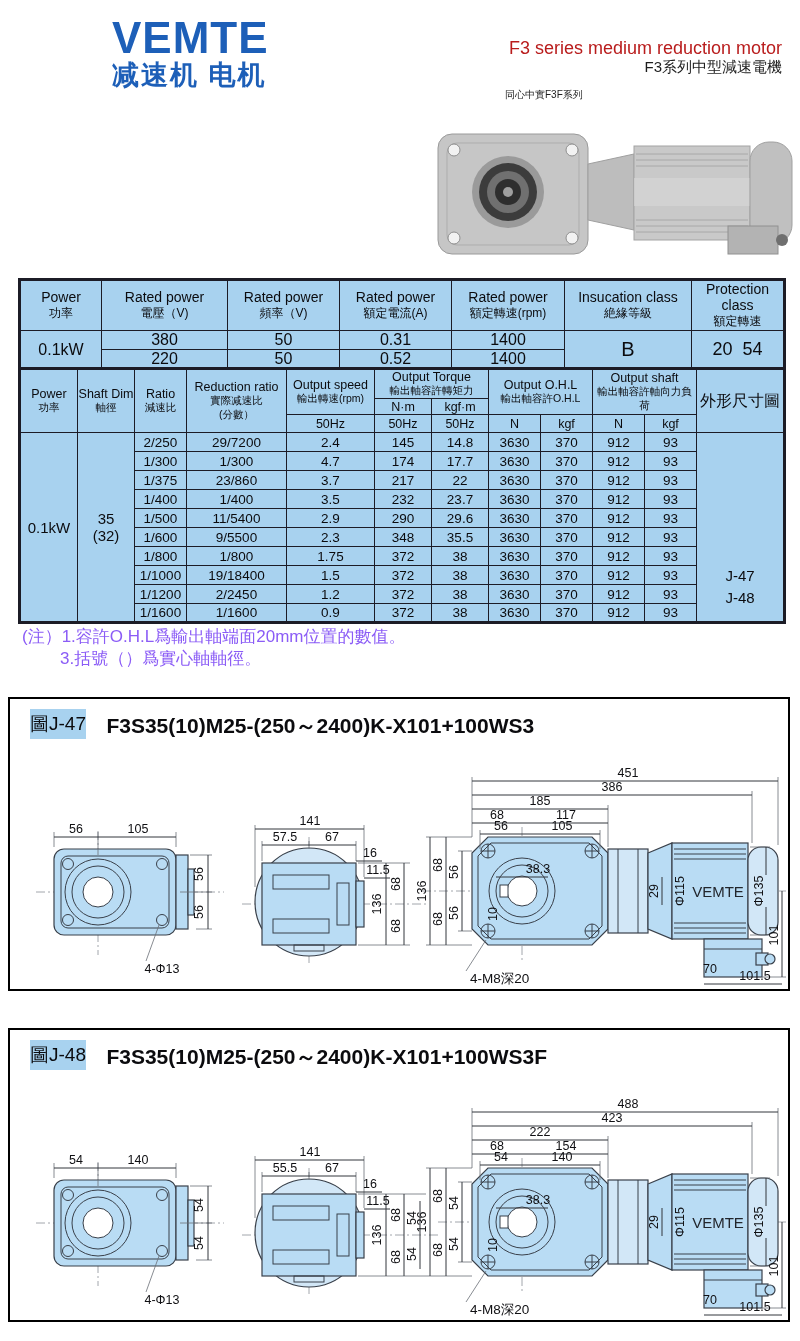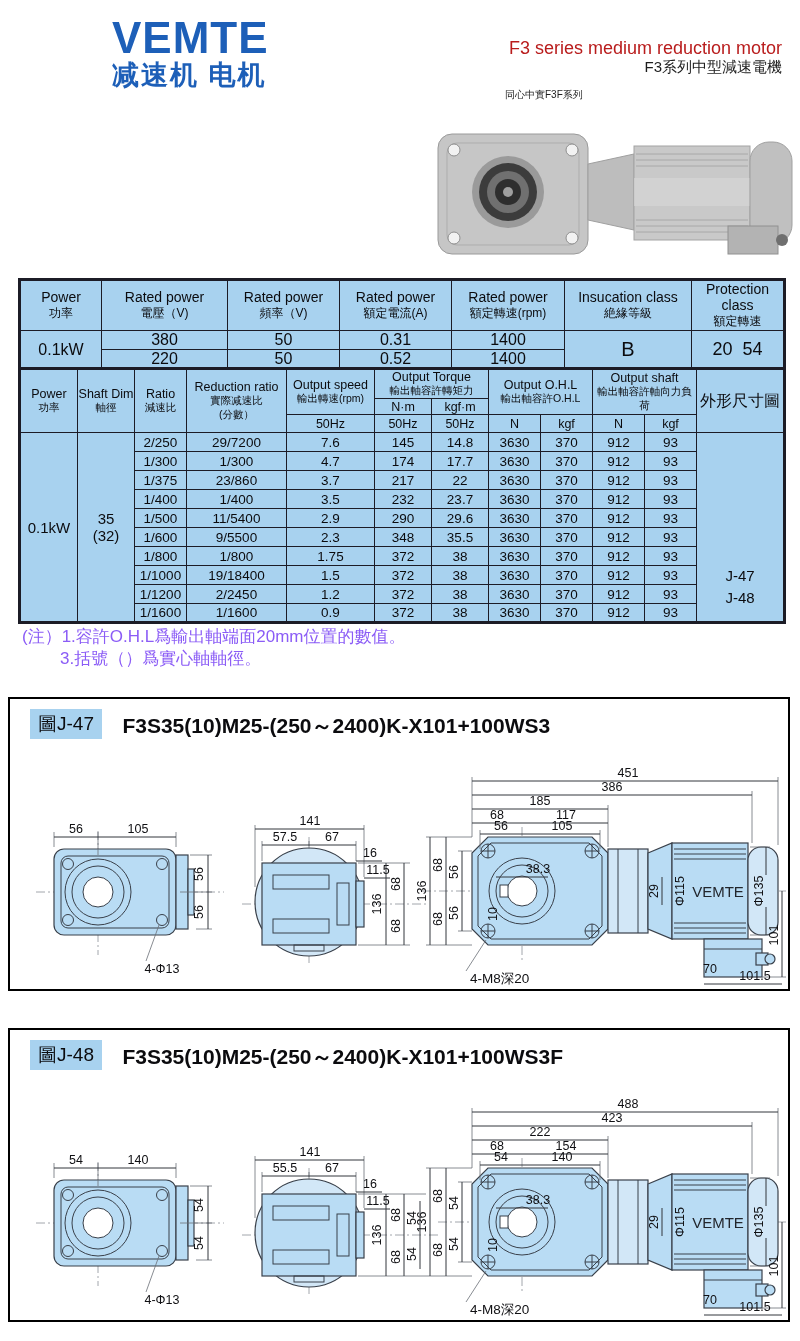--- a/index.html
+++ b/index.html
@@ -27,21 +27,21 @@
   td.figcell{position:relative;}
   td.figcell .fg{position:absolute;left:0;right:0;font-size:15px;}
   td.figcell .f1{top:118px;margin-top:16px;}
   td.figcell .f2{top:156px;}
   .pre{white-space:pre;}
   
   .notes{font-size:17px;line-height:22px;color:#8b5cf6;}
   .notes .ind{padding-left:38px;}
   
   .figbox{border:2px solid #000;background:#fff;}
-  .figlabel{background:#a8d2ef;font-size:19px;padding:2px 8px;display:inline-block;}
+  .figlabel{background:#a8d2ef;font-size:19px;padding:2px 0;display:inline-block;}
   .figtitle{font-size:21px;font-weight:bold;display:inline-block;margin-left:16px;vertical-align:middle;}
   
   svg .part{fill:#b9dcf4;stroke:#39404a;stroke-width:1.2;}
   svg .part2{fill:#d2e7f7;stroke:#39404a;stroke-width:1.2;}
   svg .thin{fill:none;stroke:#39404a;stroke-width:1;}
   svg .hole{fill:#ffffff;stroke:#39404a;stroke-width:1;}
   svg .dim{stroke:#33363c;stroke-width:1;}
   svg .ext{stroke:#6a6e76;stroke-width:0.8;}
   svg .cl{stroke:#8a8f98;stroke-width:0.8;stroke-dasharray:9 3 2 3;}
   svg text.d{font-size:12.5px;fill:#101013;text-anchor:middle;font-family:"Liberation Sans",sans-serif;}
@@ -214,21 +214,21 @@
       <th>kgf</th>
     </tr>
     <tr class="r19">
       <td rowspan="10" style="font-size:15px;">0.1kW</td>
       <td rowspan="10" style="font-size:15px;">
             <div>35</div>
             <div>(32)</div>
           </td>
       <td>2/250</td>
       <td>29/7200</td>
-      <td>7.6</td>
+      <td>2.4</td>
       <td>145</td>
       <td>14.8</td>
       <td>3630</td>
       <td>370</td>
       <td>912</td>
       <td>93</td>
       <td rowspan="10" class="figcell">
         <div class="fg f1">J-47</div>
         <div class="fg f2">J-48</div>
       </td>

